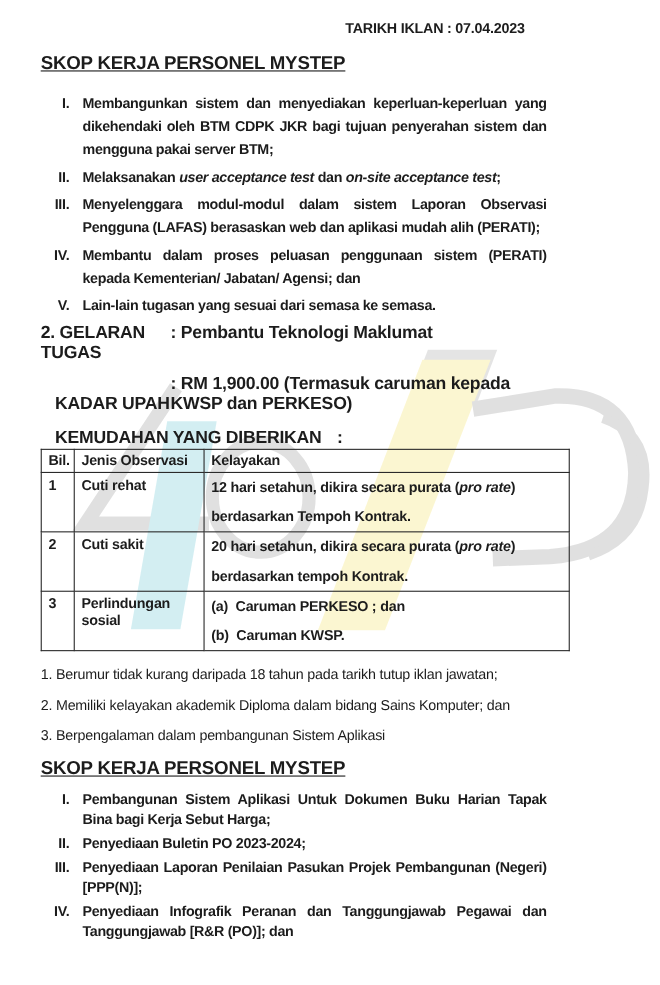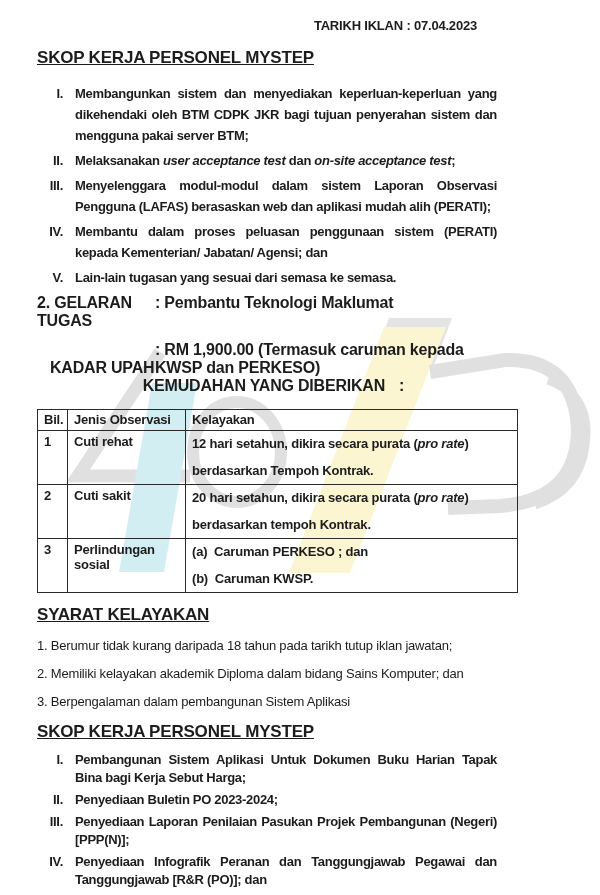--- a/index.html
+++ b/index.html
@@ -48,27 +48,26 @@
   .list-2 .num { width: 26px; text-align: right; flex: 0 0 26px; }
   .list-2 .gap { flex: 0 0 12px; }
   .list-2 .txt { flex: 1; text-align: justify; }
   .list-2 li, .list-2 .txt { font-size: 13px; font-weight: bold; line-height: 18px; letter-spacing: -0.3px; }
 
   .kv-row { display: flex; font-size: 16px; font-weight: bold; letter-spacing: -0.2px; }
   .row-gelaran { margin-top: 6px; }
   .row-gelaran .kv-label { flex: 0 0 118px; }
   .row-kadar { margin-top: 11px; padding-left: 13px; align-items: flex-end; }
   .row-kadar .kv-label { flex: 0 0 105px; }
-  .row-kemudahan { padding-left: 13px; justify-content: center; }
+  .row-kemudahan { margin-top: 13px; padding-left: 13px; }
   .row-kemudahan .kv-colon { margin-left: 14px; }
   .row-tempoh { margin-top: 30px; }
   .row-tempoh .kv-label { flex: 0 0 118px; }
 
   table.benefits {
-    margin-top: 14px;
     border-collapse: collapse;
     width: 480px;
     table-layout: fixed;
   }
   table.benefits th, table.benefits td {
     border: 1.4px solid #2a2a2a;
     vertical-align: top;
     font-size: 13px; font-weight: bold;
     letter-spacing: -0.2px;
     background: transparent;
@@ -200,21 +199,20 @@
           <td class="c-jenis">Perlindungan sosial</td>
           <td class="c-kel">
             <p><span>(a)&nbsp; Caruman PERKESO ; dan</span></p>
             <p><span>(b)&nbsp; Caruman KWSP.</span></p>
           </td>
         </tr>
       </tbody>
     </table>
 
 
-    <h2 class="doc-heading h-syarat">SYARAT KELAYAKAN</h2>
 
     <ol class="syarat-list">
       <li>1. Berumur tidak kurang daripada 18 tahun pada tarikh tutup iklan jawatan;</li>
       <li>2. Memiliki kelayakan akademik Diploma dalam bidang Sains Komputer; dan</li>
       <li>3. Berpengalaman dalam pembangunan Sistem Aplikasi</li>
     </ol>
 
     <h2 class="doc-heading h-skop2">SKOP KERJA PERSONEL MYSTEP</h2>
 
     <ul class="roman-list list-2">

